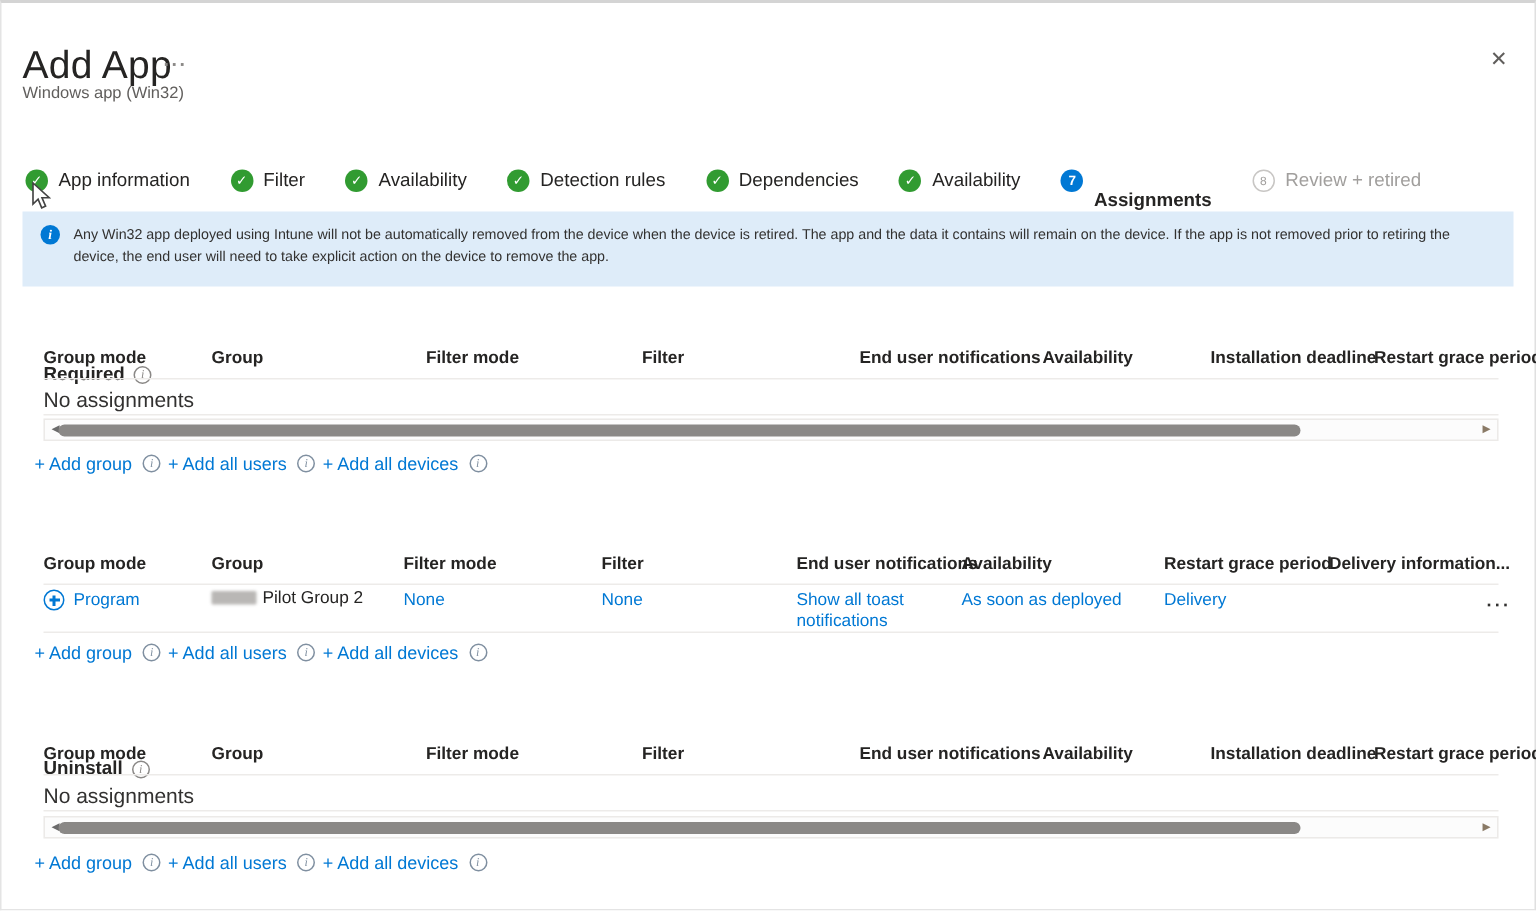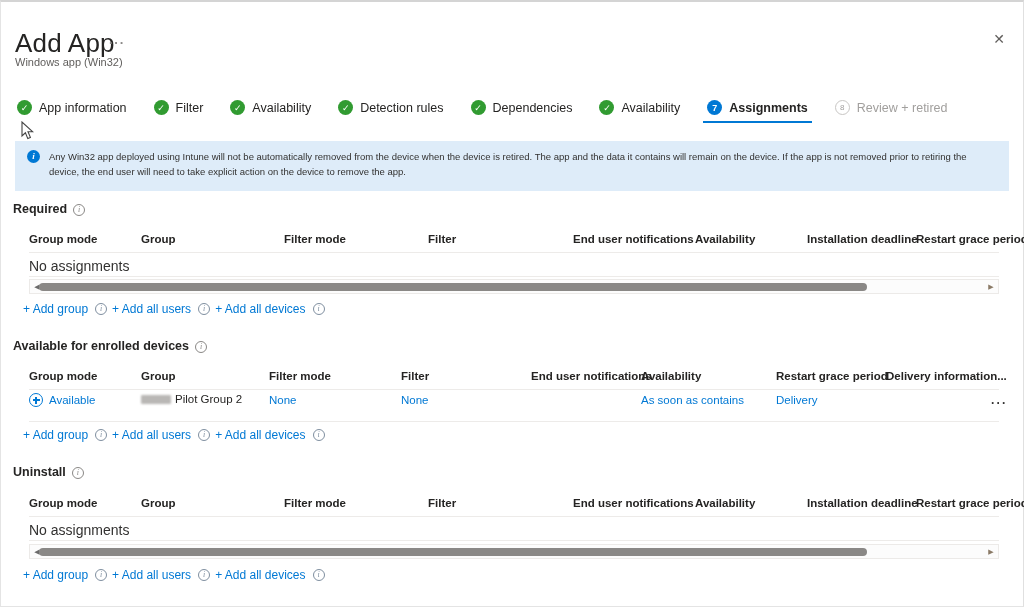--- a/index.html
+++ b/index.html
@@ -26,33 +26,33 @@
   .title-more{position:absolute; left:108px; top:33px; color:#8a8886; font-size:13px; font-weight:700; letter-spacing:1px; cursor:pointer;}
   .subtitle{position:absolute; left:14px; top:54px; font-size:11px; color:var(--muted);}
   .close-btn{position:absolute; right:18px; top:30px; color:#605e5c; font-size:14px; cursor:pointer; line-height:1;}
   
   .steps{position:absolute; left:16px; top:98px; display:flex; align-items:center; gap:27px; font-size:12.5px; white-space:nowrap;}
   .step{display:flex; align-items:center; gap:7px; position:relative; cursor:pointer;}
   .bubble{width:15px; height:15px; border-radius:50%; display:flex; align-items:center; justify-content:center; flex:0 0 auto;}
   .bubble.done{background:var(--green); color:#fff; font-size:9px; font-weight:700;}
   .bubble.active{background:var(--accent); color:#fff; font-size:9px; font-weight:700;}
   .bubble.disabled{background:#fff; border:1px solid #c8c6c4; color:#a19f9d; font-size:8px;}
-  .step.active .step-label{font-weight:700;}
+  .step.active .step-label{font-weight:700;margin-top:26px;}
   .step.disabled{color:#a19f9d; cursor:default;}
   .step.active::after{content:""; position:absolute; left:-4px; right:-4px; bottom:-8px; height:2px; background:var(--accent);}
   
   .cursor{position:absolute; left:20px; top:119px; z-index:5; pointer-events:none;}
   
   .banner{position:absolute; left:14px; right:14px; top:139px; background:var(--banner-bg);
           padding:9px 12px 12px 34px; font-size:9.5px; line-height:1.55; color:#323130;}
   .banner-icon{position:absolute; left:12px; top:9px; width:13px; height:13px; border-radius:50%;
                background:var(--accent); color:#fff; font-size:9px; font-weight:700; font-family:"Liberation Serif",serif;
                display:flex; align-items:center; justify-content:center; font-style:italic;}
   
-  .sec-title{position:absolute; left:12px; font-size:12.5px; font-weight:700;}
+  .sec-title{position:absolute; left:28px; font-size:12.5px; font-weight:700;margin-top:40px;}
   .info-i{display:inline-block; width:12px; height:12px; border:1px solid #8a8886; color:#8a8886;
           border-radius:50%; font-size:8px; line-height:10px; text-align:center; vertical-align:1px;
           margin-left:6px; font-weight:400; font-family:"Liberation Serif",serif; font-style:italic; cursor:default;}
   .tbl{position:absolute; left:28px; right:24px;}
   .trow{position:relative; height:20px;}
   .thead{border-bottom:1px solid var(--line); height:22px; font-weight:700; font-size:11.5px;}
   .c{position:absolute; top:2px; white-space:nowrap;}
   .empty-row{border-bottom:1px solid var(--line); height:24px; font-size:14px; color:#323130;}
   .data-row{border-bottom:1px solid var(--line); height:32px; font-size:11.5px;}
   .data-row .c{top:3px;}
@@ -157,43 +157,41 @@
   </div>
   <div class="add-links" style="top:300px;">
     <a>+ Add group</a>
       <span class="info-i">i</span>
     <a>+ Add all users</a>
       <span class="info-i">i</span>
     <a>+ Add all devices</a>
       <span class="info-i">i</span>
   </div>
 
-  <div class="sec-title" style="top:337px;">
-    <span>Available for enrolled devices</span><span class="info-i">i</span>
-  </div>
   <div class="tbl" style="top:366px;">
     <div class="trow thead">
       <span class="c" style="left:0">Group mode</span>
       <span class="c" style="left:112px">Group</span>
       <span class="c" style="left:240px">Filter mode</span>
       <span class="c" style="left:372px">Filter</span>
       <span class="c" style="left:502px">End user notifications</span>
       <span class="c" style="left:612px">Availability</span>
       <span class="c" style="left:747px">Restart grace period</span>
       <span class="c" style="left:857px">Delivery information...</span>
     </div>
     <div class="trow data-row">
       <span class="c inc" style="left:0">
         <span class="plus-circle"></span>
-        <span>Available</span>
+        <span>Program</span>
       </span>
       <span class="c" style="left:112px"><span class="redacted"></span><span>Pilot Group 2</span></span>
       <span class="c cell-link" style="left:240px">None</span>
       <span class="c cell-link" style="left:372px">None</span>
-      <span class="c cell-link" style="left:612px">As soon as contains</span>
+      <span class="c cell-link" style="left:502px; width:100px;">Show all toast notifications</span>
+      <span class="c cell-link" style="left:612px">As soon as deployed</span>
       <span class="c cell-link" style="left:747px">Delivery</span>
       <span class="row-menu">···</span>
     </div>
   </div>
   <div class="add-links" style="top:426px;">
     <a>+ Add group</a>
       <span class="info-i">i</span>
     <a>+ Add all users</a>
       <span class="info-i">i</span>
     <a>+ Add all devices</a>

